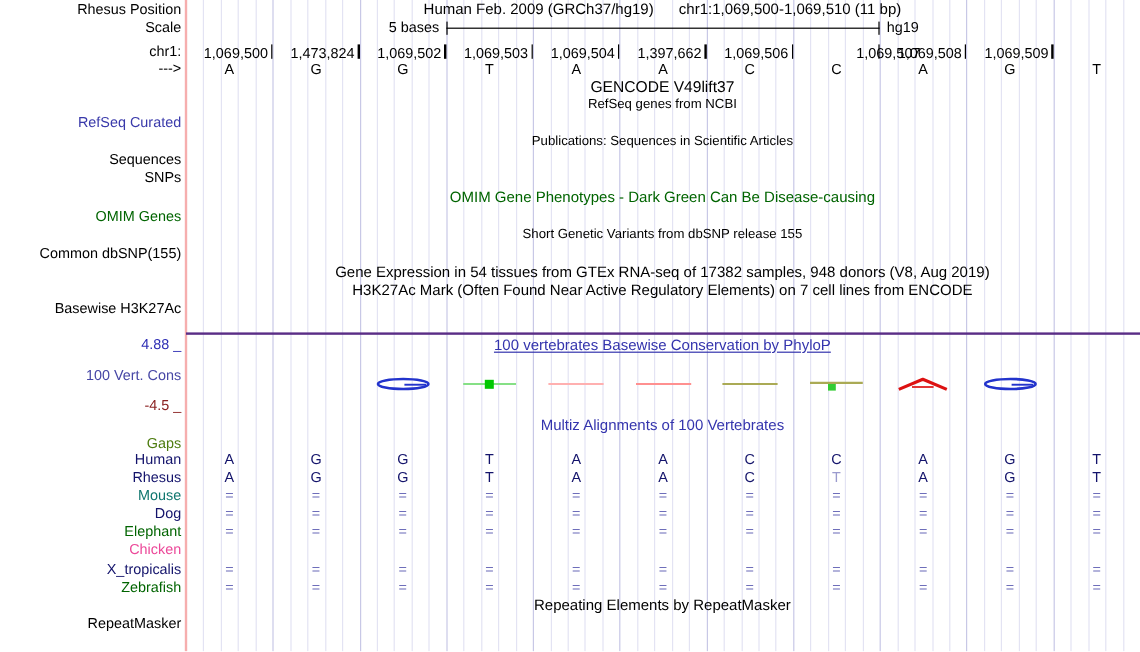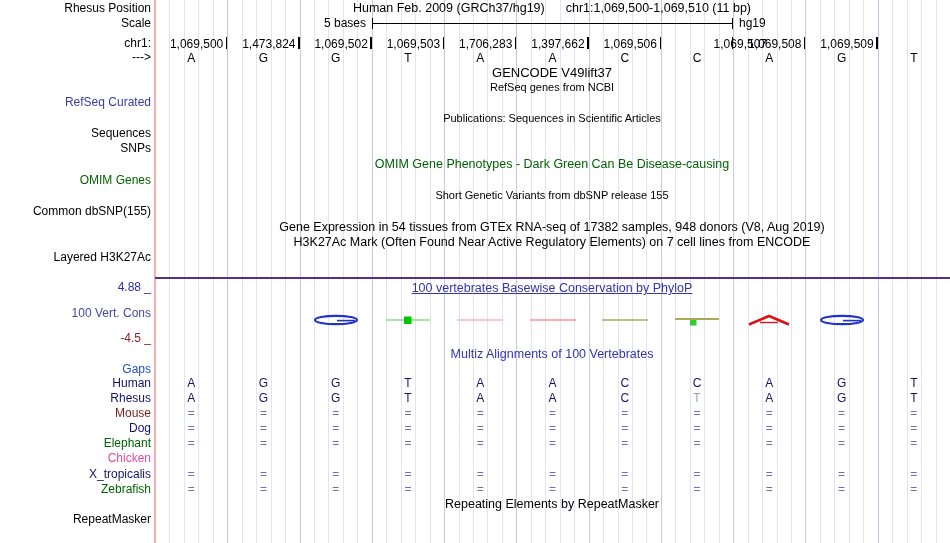--- a/index.html
+++ b/index.html
@@ -102,21 +102,21 @@
 
   <div class="abs lblcol" style="top:2px;">Rhesus Position</div>
   <div class="abs lblcol" style="top:17px;">Scale</div>
   <div class="abs lblcol" style="top:37px;">chr1:</div>
   <div class="abs lblcol" style="top:51px;">---&gt;</div>
   <div class="abs lblcol c-blue" style="top:96px;">RefSeq Curated</div>
   <div class="abs lblcol" style="top:127px;">Sequences</div>
   <div class="abs lblcol" style="top:142px;">SNPs</div>
   <div class="abs lblcol c-green" style="top:174px;">OMIM Genes</div>
   <div class="abs lblcol" style="top:205px;">Common dbSNP(155)</div>
-  <div class="abs lblcol" style="top:251px;">Layered H3K27Ac</div>
+  <div class="abs lblcol" style="top:251px;">Basewise H3K27Ac</div>
   <div class="abs lblcol c-consmax" style="top:281px;">4.88 _</div>
   <div class="abs lblcol c-cons" style="top:307px;">100 Vert. Cons</div>
   <div class="abs lblcol c-consmin" style="top:332px;">-4.5 _</div>
   <div class="abs lblcol" style="top:513px;">RepeatMasker</div>
 
   <div class="abs" style="left:266px;width:100px;text-align:right;top:17px;">5 bases</div>
   <div class="scalebar-line" style="left:371.8px;top:22.6px;width:361.4px;height:1.4px;"></div>
   <div class="scalebar-line" style="left:371.8px;top:17.5px;width:1.4px;height:11px;"></div>
   <div class="scalebar-line" style="left:731.8px;top:17.5px;width:1.4px;height:11px;"></div>
   <div class="abs" style="left:739px;top:17px;">hg19</div>
@@ -124,21 +124,21 @@
   <div id="ruler">
       <div class="tick" style="left: 225.873px; top: 37px; height: 12px;"></div>
       <div class="rulnum" style="left: 141.273px; width: 82px; top: 37px;">1,069,500</div>
       <div class="tick" style="left: 298.145px; top: 37px; height: 12px;"></div>
       <div class="rulnum" style="left: 213.545px; width: 82px; top: 37px;">1,473,824</div>
       <div class="tick" style="left: 370.418px; top: 37px; height: 12px;"></div>
       <div class="rulnum" style="left: 285.818px; width: 82px; top: 37px;">1,069,502</div>
       <div class="tick" style="left: 442.691px; top: 37px; height: 12px;"></div>
       <div class="rulnum" style="left: 358.091px; width: 82px; top: 37px;">1,069,503</div>
       <div class="tick" style="left: 514.964px; top: 37px; height: 12px;"></div>
-      <div class="rulnum" style="left: 430.364px; width: 82px; top: 37px;">1,706,283</div>
+      <div class="rulnum" style="left: 430.364px; width: 82px; top: 37px;">1,069,504</div>
       <div class="tick" style="left: 587.236px; top: 37px; height: 12px;"></div>
       <div class="rulnum" style="left: 502.636px; width: 82px; top: 37px;">1,397,662</div>
       <div class="tick" style="left: 659.509px; top: 37px; height: 12px;"></div>
       <div class="rulnum" style="left: 574.909px; width: 82px; top: 37px;">1,069,506</div>
       <div class="tick" style="left: 731.782px; top: 37px; height: 12px;"></div>
       <div class="rulnum" style="left: 685px; width: 82px; top: 37px;">1,069,507</div>
       <div class="tick" style="left: 804.055px; top: 37px; height: 12px;"></div>
       <div class="rulnum" style="left: 719.455px; width: 82px; top: 37px;">1,069,508</div>
       <div class="tick" style="left: 876.327px; top: 37px; height: 12px;"></div>
       <div class="rulnum" style="left: 791.727px; width: 82px; top: 37px;">1,069,509</div>
@@ -193,21 +193,21 @@
       <svg width="64" height="14" style="left: 737.318px; top: 313px;">
         <path d="M12 11.5 L32 3 L52 11.5" fill="none" stroke="#dd1111" stroke-width="2.6" stroke-linejoin="round"></path>
         <line x1="23" y1="9.5" x2="41" y2="9.5" stroke="#dd1111" stroke-width="1.4"></line>
       </svg>
       <svg width="64" height="14" style="left: 809.591px; top: 313px;">
         <ellipse cx="32" cy="7" rx="21" ry="4.2" fill="none" stroke="#2233cc" stroke-width="2.2"></ellipse>
         <line x1="33" y1="7.6" x2="51" y2="7.6" stroke="#2233cc" stroke-width="1.6"></line>
       </svg>
     </div>
   <div id="aln">
-      <div class="abs lblcol" style="top: 363px; color: #1d4ed8;">Gaps</div>
+      <div class="abs lblcol" style="top: 363px; color: #4d7c0f;">Gaps</div>
       <div class="abs lblcol" style="top: 377px; color: rgb(19, 19, 107);">Human</div>
       <div class="alncell" style="left: 155px; width: 72.2727px; top: 377px; color: rgb(19, 19, 107);">A</div>
       <div class="alncell" style="left: 227.273px; width: 72.2727px; top: 377px; color: rgb(19, 19, 107);">G</div>
       <div class="alncell" style="left: 299.545px; width: 72.2727px; top: 377px; color: rgb(19, 19, 107);">G</div>
       <div class="alncell" style="left: 371.818px; width: 72.2727px; top: 377px; color: rgb(19, 19, 107);">T</div>
       <div class="alncell" style="left: 444.091px; width: 72.2727px; top: 377px; color: rgb(19, 19, 107);">A</div>
       <div class="alncell" style="left: 516.364px; width: 72.2727px; top: 377px; color: rgb(19, 19, 107);">A</div>
       <div class="alncell" style="left: 588.636px; width: 72.2727px; top: 377px; color: rgb(19, 19, 107);">C</div>
       <div class="alncell" style="left: 660.909px; width: 72.2727px; top: 377px; color: rgb(19, 19, 107);">C</div>
       <div class="alncell" style="left: 733.182px; width: 72.2727px; top: 377px; color: rgb(19, 19, 107);">A</div>
@@ -218,21 +218,21 @@
       <div class="alncell" style="left: 227.273px; width: 72.2727px; top: 392px; color: rgb(19, 19, 107);">G</div>
       <div class="alncell" style="left: 299.545px; width: 72.2727px; top: 392px; color: rgb(19, 19, 107);">G</div>
       <div class="alncell" style="left: 371.818px; width: 72.2727px; top: 392px; color: rgb(19, 19, 107);">T</div>
       <div class="alncell" style="left: 444.091px; width: 72.2727px; top: 392px; color: rgb(19, 19, 107);">A</div>
       <div class="alncell" style="left: 516.364px; width: 72.2727px; top: 392px; color: rgb(19, 19, 107);">A</div>
       <div class="alncell" style="left: 588.636px; width: 72.2727px; top: 392px; color: rgb(19, 19, 107);">C</div>
       <div class="alncell" style="left: 660.909px; width: 72.2727px; top: 392px; color: rgb(155, 155, 206);">T</div>
       <div class="alncell" style="left: 733.182px; width: 72.2727px; top: 392px; color: rgb(19, 19, 107);">A</div>
       <div class="alncell" style="left: 805.455px; width: 72.2727px; top: 392px; color: rgb(19, 19, 107);">G</div>
       <div class="alncell" style="left: 877.727px; width: 72.2727px; top: 392px; color: rgb(19, 19, 107);">T</div>
-      <div class="abs lblcol" style="top: 407px; color: #7f1d1d; text-align: right;">Mouse</div>
+      <div class="abs lblcol" style="top: 407px; color: #0f766e; text-align: right;">Mouse</div>
       <div class="alncell" style="left: 155px; width: 72.2727px; top: 407px; color: rgb(110, 110, 186);">=</div>
       <div class="alncell" style="left: 227.273px; width: 72.2727px; top: 407px; color: rgb(110, 110, 186);">=</div>
       <div class="alncell" style="left: 299.545px; width: 72.2727px; top: 407px; color: rgb(110, 110, 186);">=</div>
       <div class="alncell" style="left: 371.818px; width: 72.2727px; top: 407px; color: rgb(110, 110, 186);">=</div>
       <div class="alncell" style="left: 444.091px; width: 72.2727px; top: 407px; color: rgb(110, 110, 186);">=</div>
       <div class="alncell" style="left: 516.364px; width: 72.2727px; top: 407px; color: rgb(110, 110, 186);">=</div>
       <div class="alncell" style="left: 588.636px; width: 72.2727px; top: 407px; color: rgb(110, 110, 186);">=</div>
       <div class="alncell" style="left: 660.909px; width: 72.2727px; top: 407px; color: rgb(110, 110, 186);">=</div>
       <div class="alncell" style="left: 733.182px; width: 72.2727px; top: 407px; color: rgb(110, 110, 186);">=</div>
       <div class="alncell" style="left: 805.455px; width: 72.2727px; top: 407px; color: rgb(110, 110, 186);">=</div>

